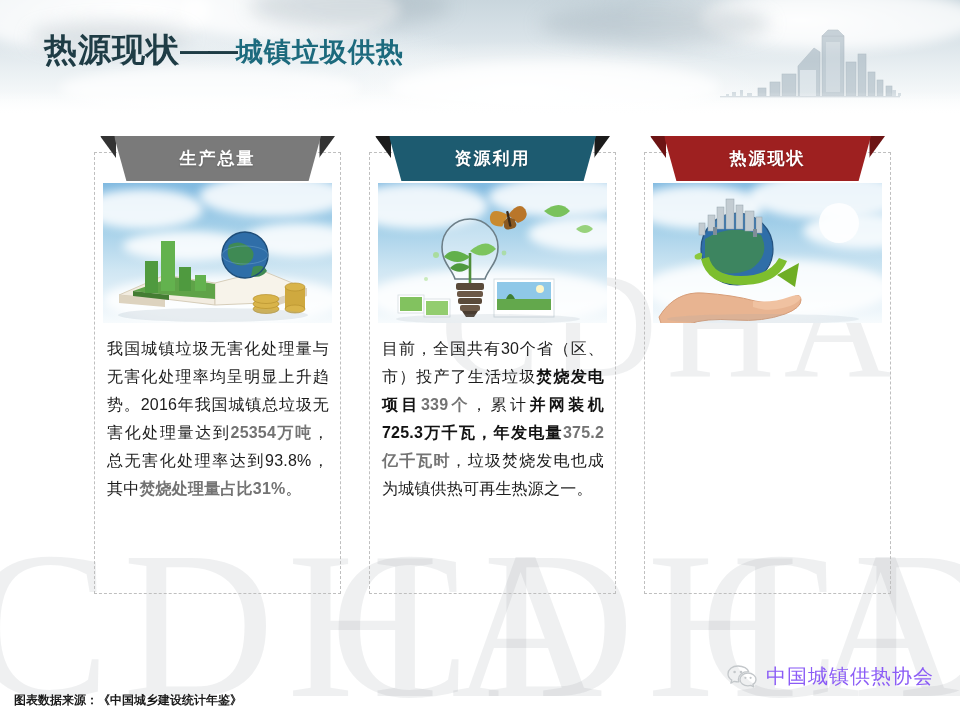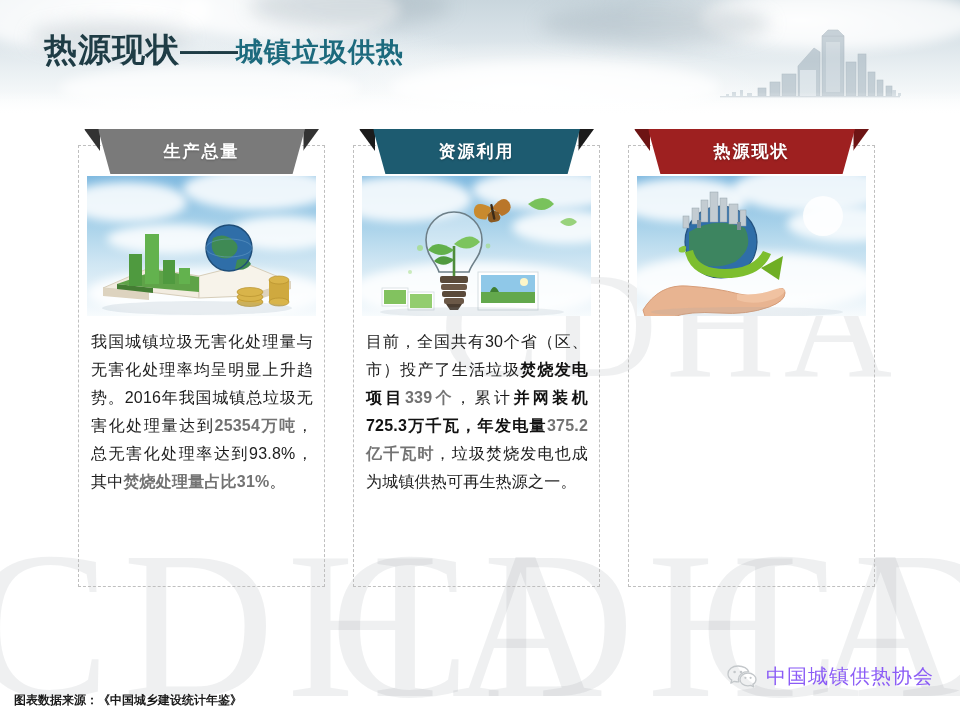--- a/index.html
+++ b/index.html
@@ -101,26 +101,27 @@
   #title-sub {
     font-size: 27px;
     font-weight: bold;
     color: #1c6a7d;
     letter-spacing: 1px;
   }
 
   
   .card {
     position: absolute;
-    top: 145px;
+    top: 152px;
     width: 245px;
     height: 440px;
     border: 1px dashed #bfbfbf;
     background: rgba(255,255,255,0.0);
     z-index: 3;
+    margin-left: 16px;
   }
   #card-1 { left: 78px; }
   #card-2 { left: 353px; }
   #card-3 { left: 628px; }
 
   
   .ribbon {
     position: absolute;
     left: 50%;
     transform: translateX(-50%);

